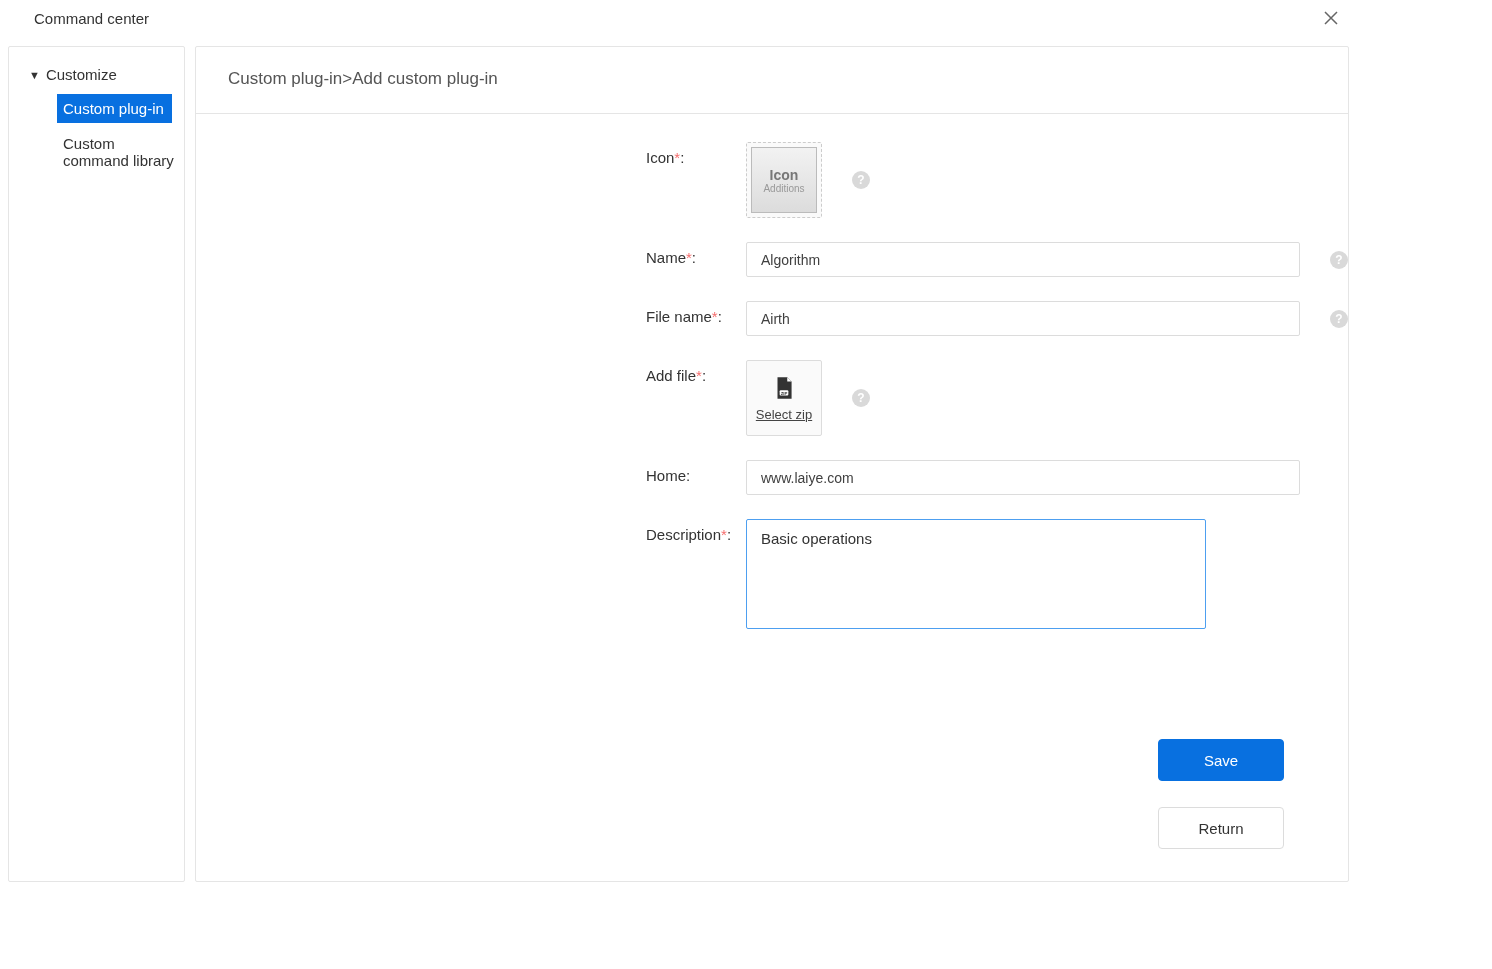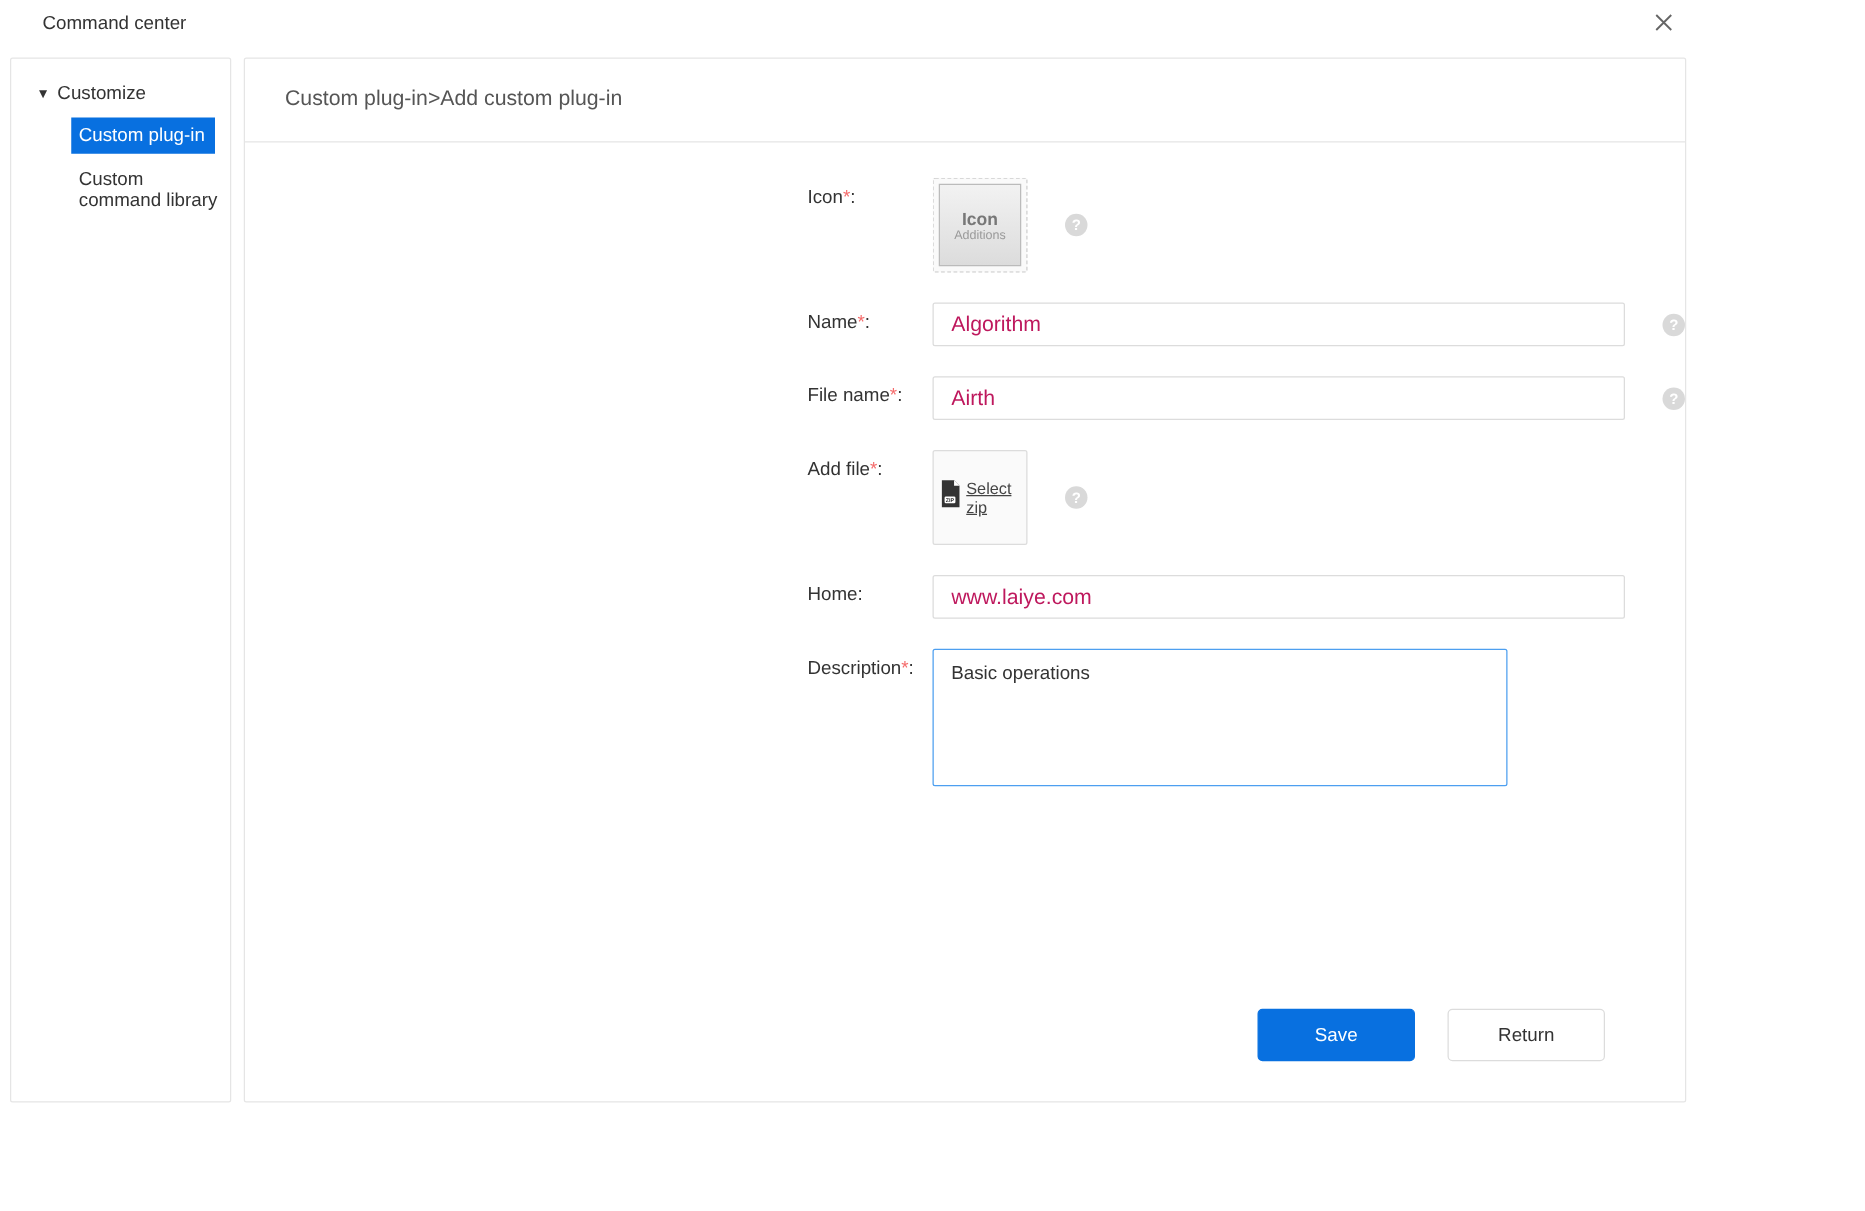--- a/index.html
+++ b/index.html
@@ -153,31 +153,31 @@
       font-size: 12px;
       margin-left: 30px;
       font-weight: bold;
     }
     .text-input {
       width: 554px;
       height: 35px;
       border: 1px solid #dcdcdc;
       border-radius: 2px;
       padding: 4px 14px;
-      font-size: 17px;
-      color: #be185d;
+      font-size: 14px;
+      color: #404040;
       outline: none;
     }
     .select-zip-box {
       width: 76px;
       height: 76px;
       border: 1px solid #dcdcdc;
       border-radius: 2px;
       display: flex;
-      flex-direction: row;
+      flex-direction: column;
       align-items: center;
       justify-content: center;
       cursor: pointer;
       background: #fafafa;
     }
     .zip-icon {
       margin-bottom: 3px;
     }
     .select-zip-text {
       font-size: 13px;
@@ -195,20 +195,21 @@
       outline: none;
       resize: none;
       font-family: inherit;
     }
     .footer-buttons {
       position: absolute;
       bottom: 32px;
       right: 64px;
       display: flex;
       gap: 26px;
+      flex-direction: column;
     }
     .btn {
       min-width: 126px;
       height: 42px;
       border-radius: 4px;
       font-size: 15px;
       cursor: pointer;
       border: 1px solid #dcdcdc;
       background: #fff;
       color: #333;

